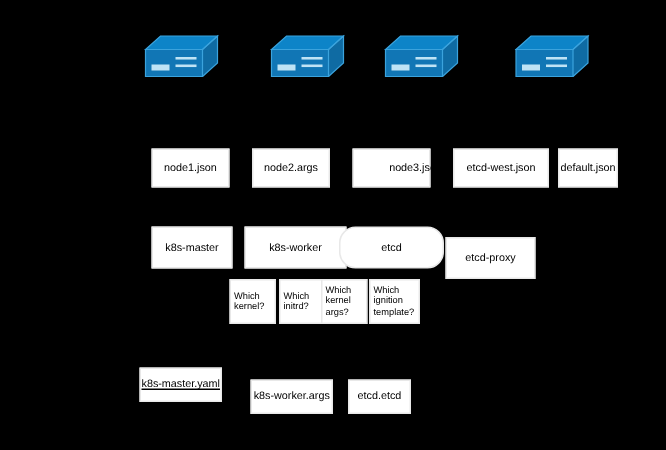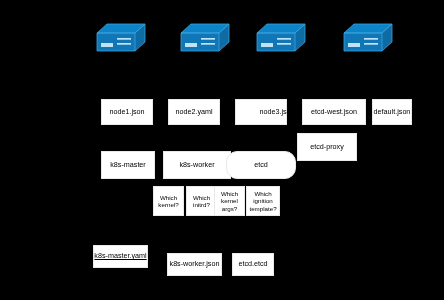--- a/index.html
+++ b/index.html
@@ -36,21 +36,20 @@
   
   .box {
     position: absolute;
     background: #ffffff;
     color: #000000;
     border: 1px solid #e8e8e8;
     box-sizing: border-box;
     display: flex;
     align-items: center;
     justify-content: center;
-    text-align: center;
     line-height: 1.15;
     -webkit-font-smoothing: antialiased;
   }
   .box-file {
     font-size: 7.2px;
     height: 26px;
   }
   .box-profile {
     font-size: 7.2px;
     height: 28px;
@@ -123,21 +122,21 @@
     <polyline points="39,11 49,2 49,20 39,29" fill="none" stroke="#3ba3dd" stroke-width="0.8"></polyline>
   </svg>
       </div>
     </div>
 
   <div id="group-files-layer">
       <div class="box box-file" style="left: 101px; top: 99px; width: 52px;">
         <span>node1.json</span>
       </div>
       <div class="box box-file" style="left: 168px; top: 99px; width: 52px;">
-        <span>node2.yaml</span>
+        <span>node2.args</span>
       </div>
       <div class="box box-file" style="left: 235px; top: 99px; width: 52px; padding-left: 32px;">
         <span>node3.json</span>
       </div>
       <div class="box box-file" style="left: 302px; top: 99px; width: 64px;">
         <span>etcd-west.json</span>
       </div>
       <div class="box box-file" style="left: 372px; top: 99px; width: 40px;">
         <span>default.json</span>
       </div>
@@ -146,21 +145,21 @@
   <div id="profiles-layer">
       <div class="box box-profile" style="left: 101px; top: 151px; width: 54px;">
         <span>k8s-master</span>
       </div>
       <div class="box box-profile" style="left: 163px; top: 151px; width: 68px;">
         <span>k8s-worker</span>
       </div>
       <div class="box box-profile" style="left: 226px; top: 151px; width: 70px; border-radius: 11px;">
         <span>etcd</span>
       </div>
-      <div class="box box-profile" style="left: 297px; top: 133px; width: 60px;">
+      <div class="box box-profile" style="left: 297px; top: 158px; width: 60px;">
         <span>etcd-proxy</span>
       </div>
     </div>
 
   <div id="questions-layer">
       <div class="box box-question" style="left: 153px; top: 186px; width: 31px;">
         <span>Which kernel?</span>
       </div>
       <div class="box box-question" style="left: 186px; top: 186px; width: 31px;">
         <span>Which initrd?</span>
@@ -171,19 +170,19 @@
       <div class="box box-question" style="left: 246px; top: 186px; width: 34px;">
         <span>Which ignition template?</span>
       </div>
     </div>
 
   <div id="templates-layer">
       <div class="box box-yaml" style="left: 93px; top: 245px; width: 55px; text-decoration: underline;">
         <span>k8s-master.yaml</span>
       </div>
       <div class="box box-yaml" style="left: 167px; top: 253px; width: 55px;">
-        <span>k8s-worker.json</span>
+        <span>k8s-worker.args</span>
       </div>
       <div class="box box-yaml" style="left: 232px; top: 253px; width: 42px;">
         <span>etcd.etcd</span>
       </div>
     </div>
 </div>
 
 </body></html>

